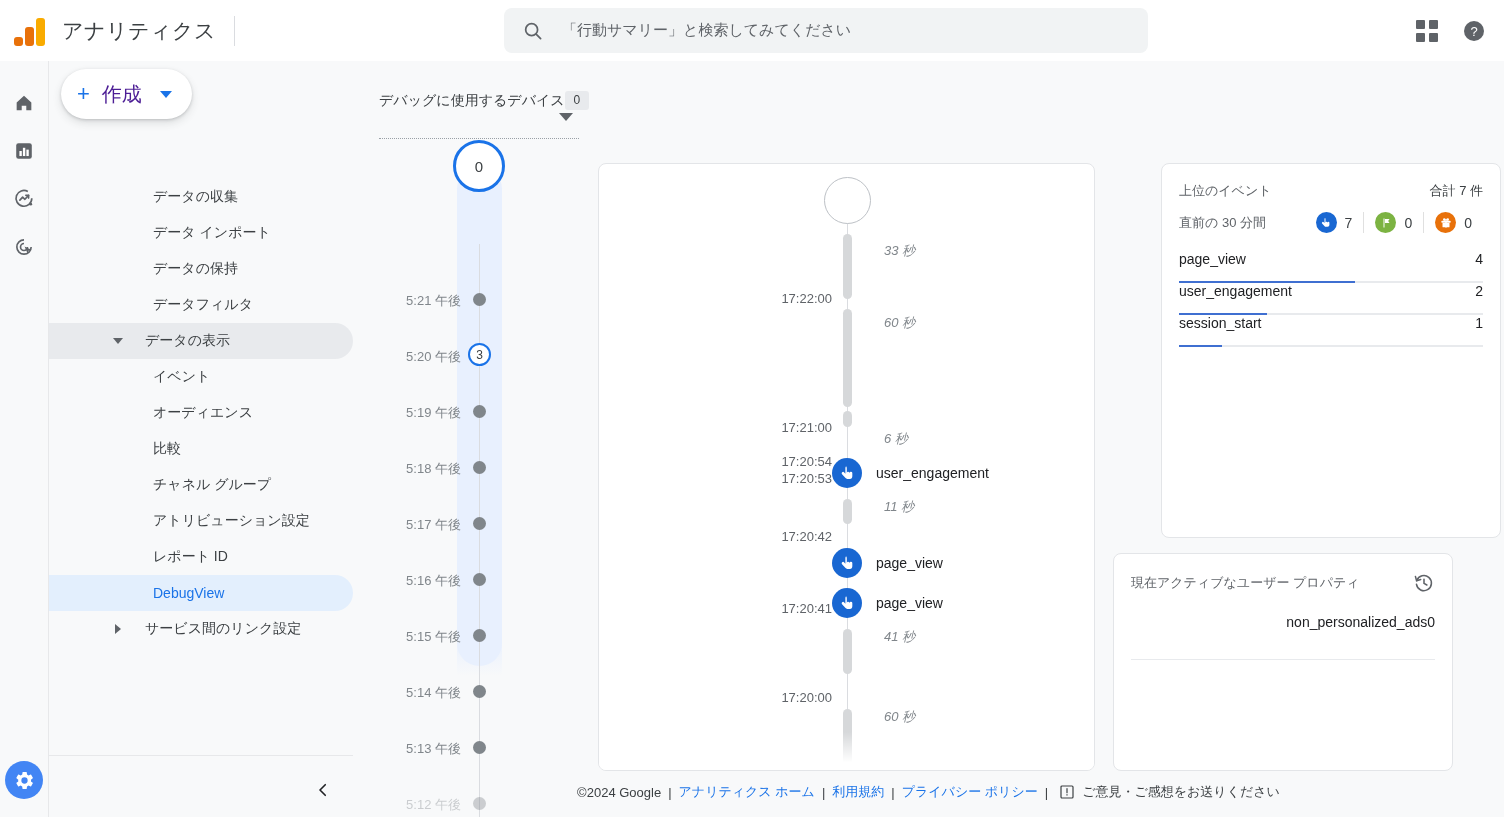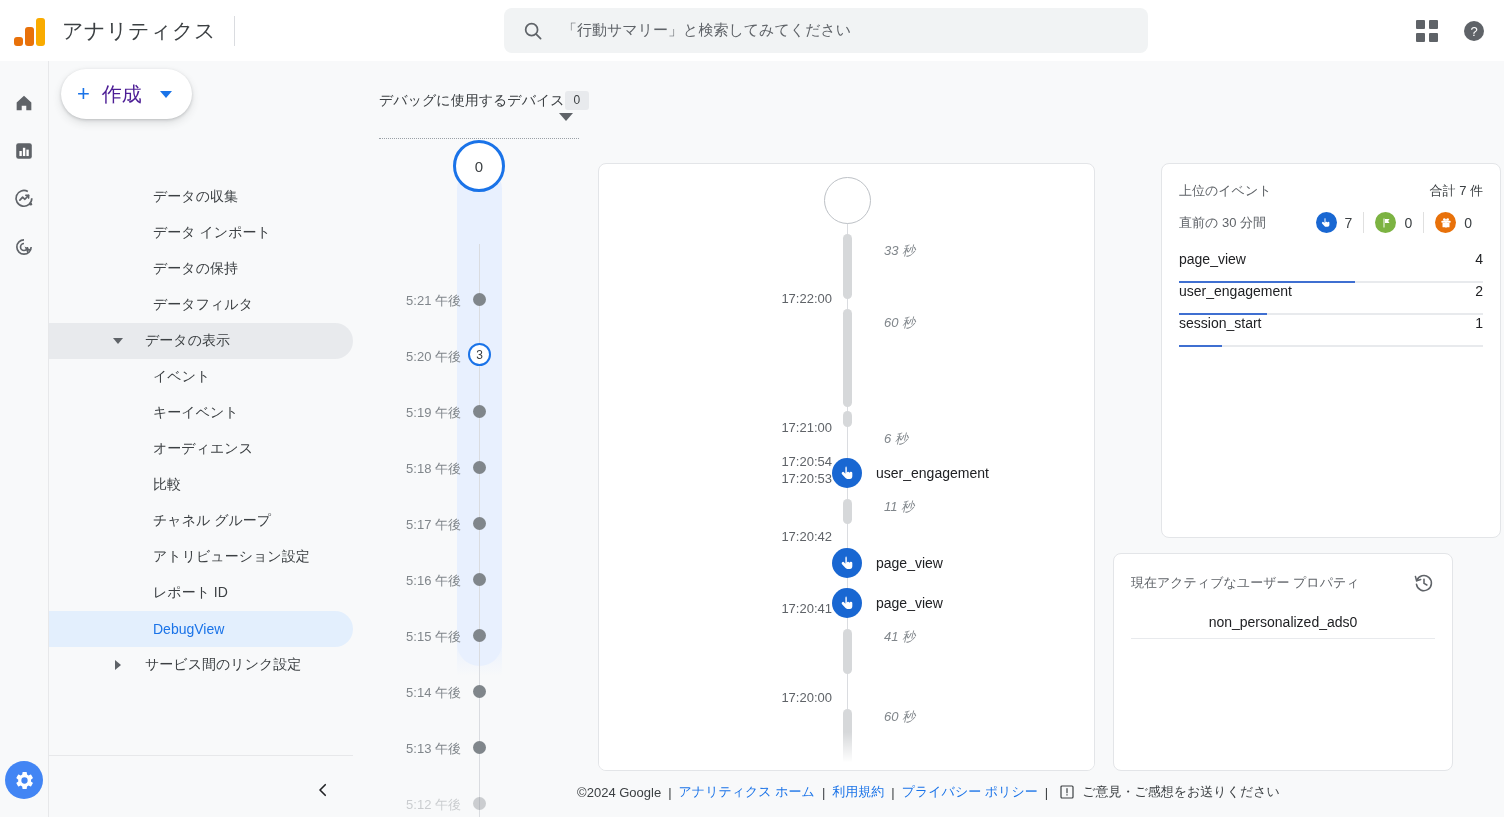--- a/index.html
+++ b/index.html
@@ -168,22 +168,22 @@
   .stat-val { font-size: 14px; color: #3c4043; }
 
   .ev-list { margin-top: 18px; }
   .ev-row { position: relative; height: 32px; }
   .ev-row-top { display: flex; justify-content: space-between; align-items: baseline; }
   .ev-row-name { font-size: 14px; color: #202124; }
   .ev-row-count { font-size: 14px; color: #202124; }
   .ev-track { position: absolute; left: 0; bottom: 0; width: 100%; height: 2px; background: #e8eaed; }
   .ev-fill { position: absolute; left: 0; bottom: 0; height: 2px; background: #3f6fd1; }
 
-  .prop-row { display: flex; justify-content: center; align-items: baseline;
-              margin-top: 20px; padding-bottom: 8px; border-bottom: 1px solid #e8eaed; }
+  .prop-row { display: flex; justify-content: flex-end; align-items: baseline;
+              margin-top: 20px; padding-bottom: 29px; border-bottom: 1px solid #e8eaed; }
   .prop-name { font-size: 14px; color: #202124; }
   .prop-val { font-size: 14px; color: #202124; }
   .history-ico { width: 22px; height: 22px; cursor: pointer; }
 
   
   .footer { position: absolute; left: 0; bottom: 0; width: 1151px; height: 50px;
             display: flex; align-items: center; justify-content: center; gap: 0; }
   .footer span, .footer a { font-size: 13px; color: #3c4043; white-space: nowrap; }
   .footer a { color: #1a73e8; text-decoration: none; cursor: pointer; }
   .sep { color: #80868b; padding: 0 7px; }
@@ -283,23 +283,20 @@
         </div>
       <div class="nav-item child">
           <span class="nav-text">データフィルタ</span>
         </div>
       <div class="nav-item group expanded">
         <span class="nav-caret-down"></span>
         <span class="nav-text">データの表示</span>
       </div>
       <div class="nav-item child">
           <span class="nav-text">イベント</span>
-        </div>
-      <div class="nav-item child">
-          <span class="nav-text">キーイベント</span>
         </div>
       <div class="nav-item child">
           <span class="nav-text">オーディエンス</span>
         </div>
       <div class="nav-item child">
           <span class="nav-text">比較</span>
         </div>
       <div class="nav-item child">
           <span class="nav-text">チャネル グループ</span>
         </div>

